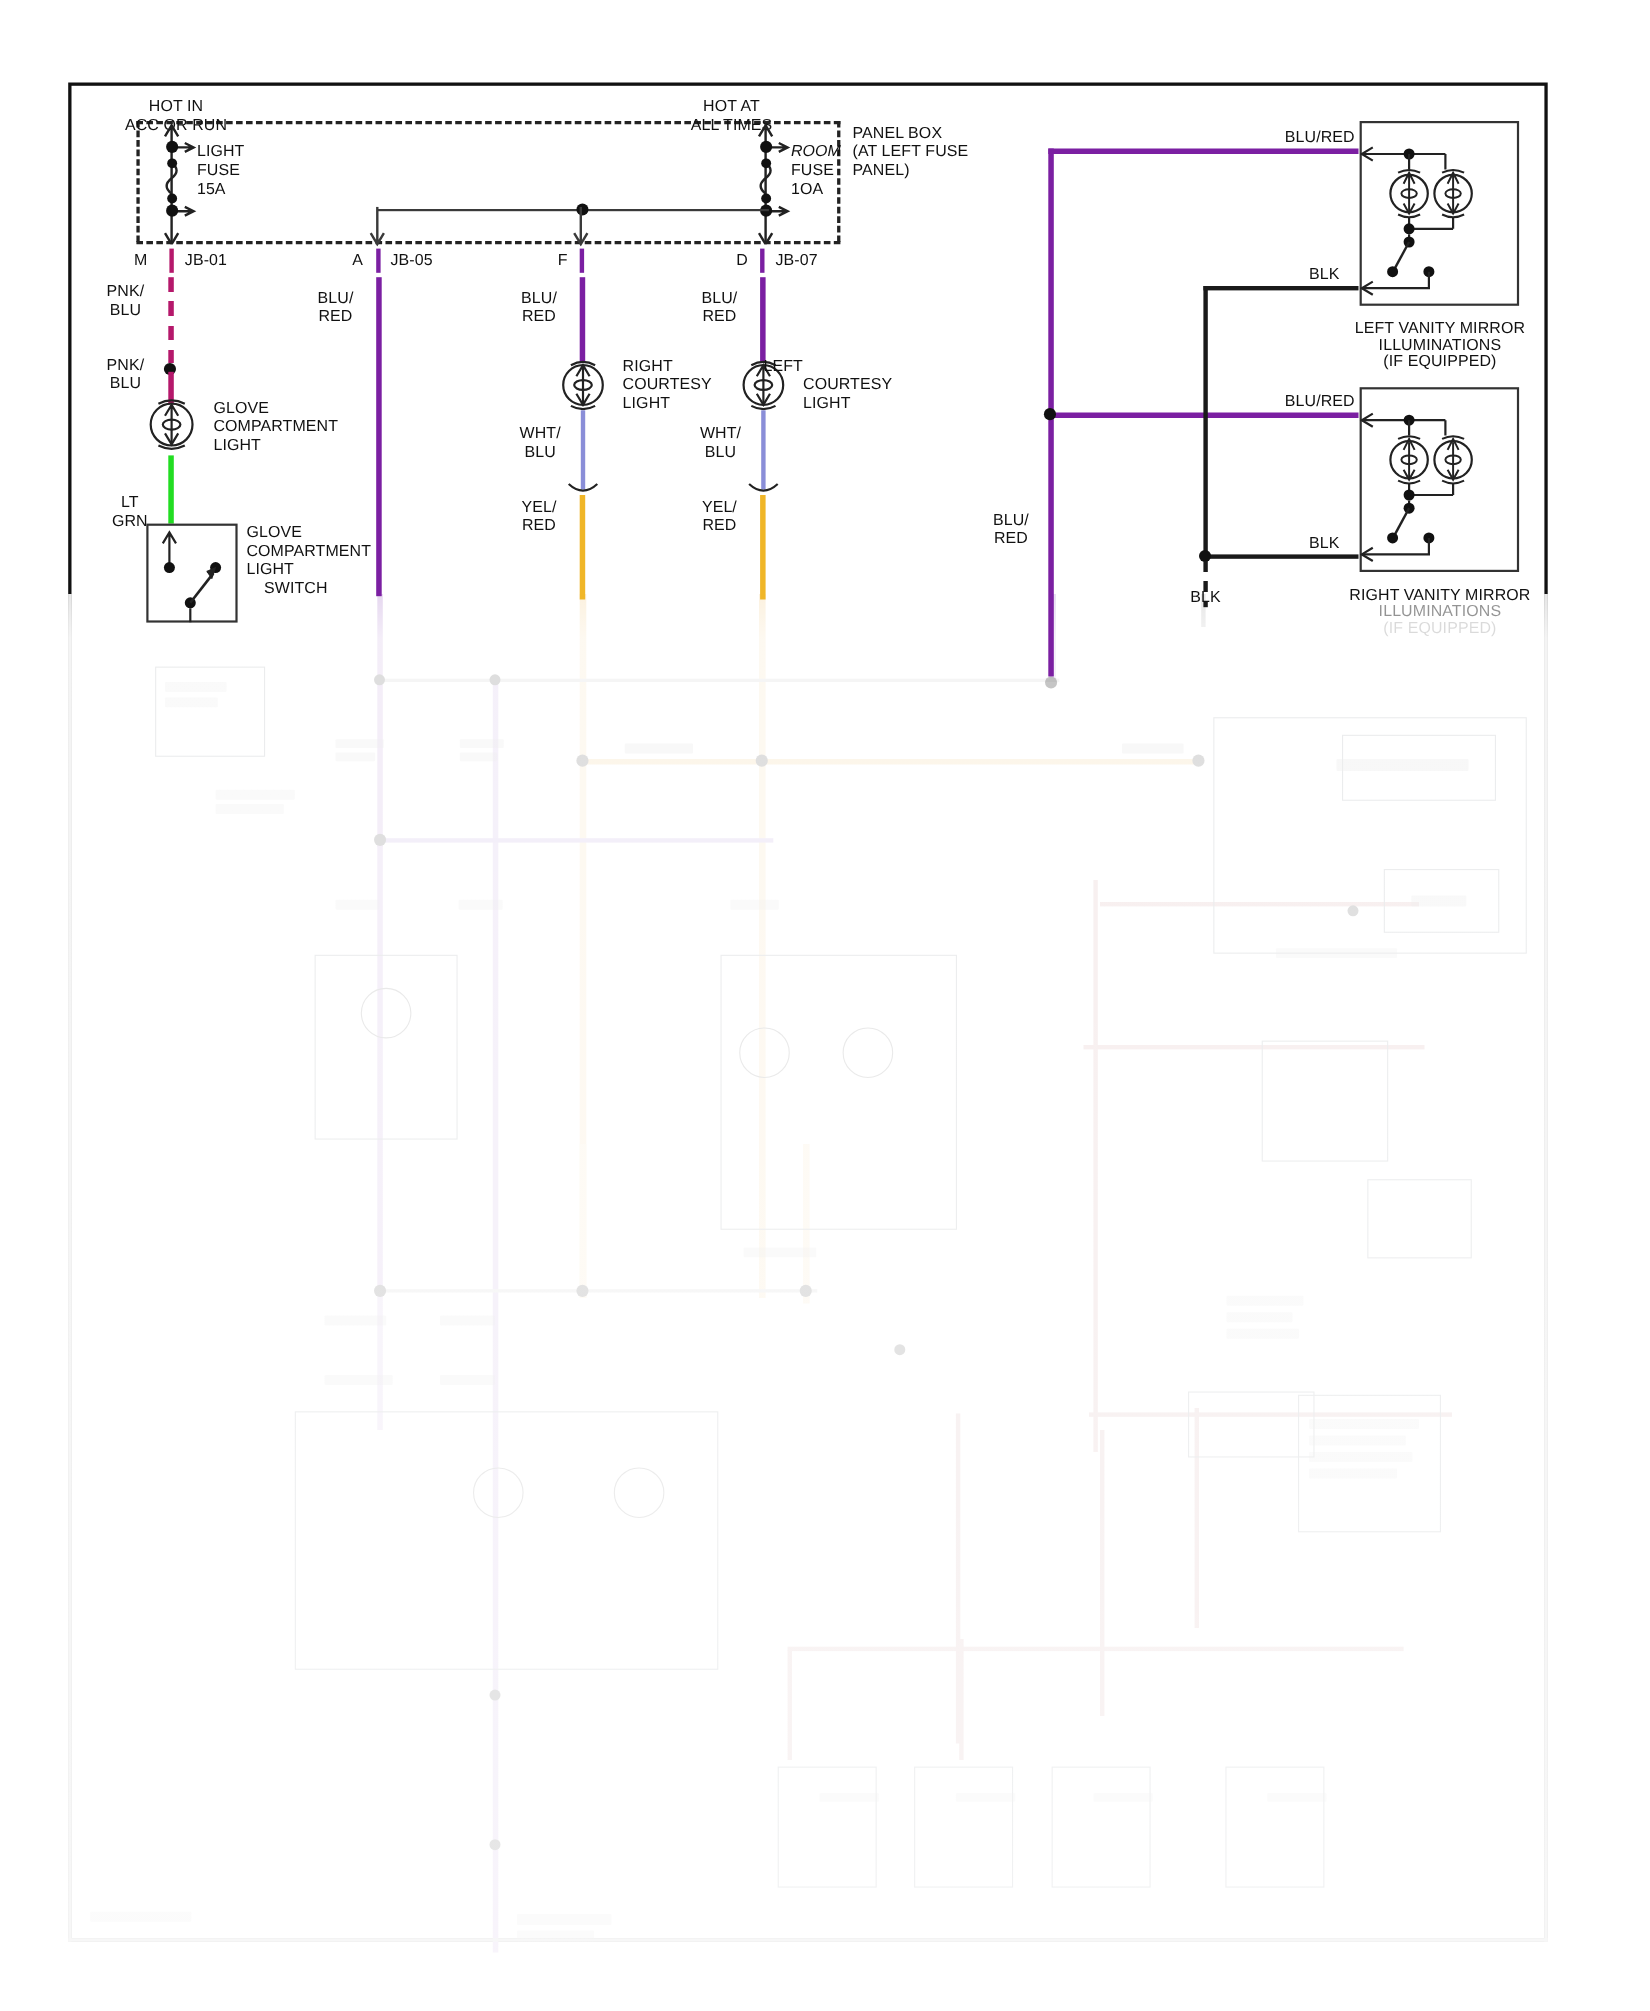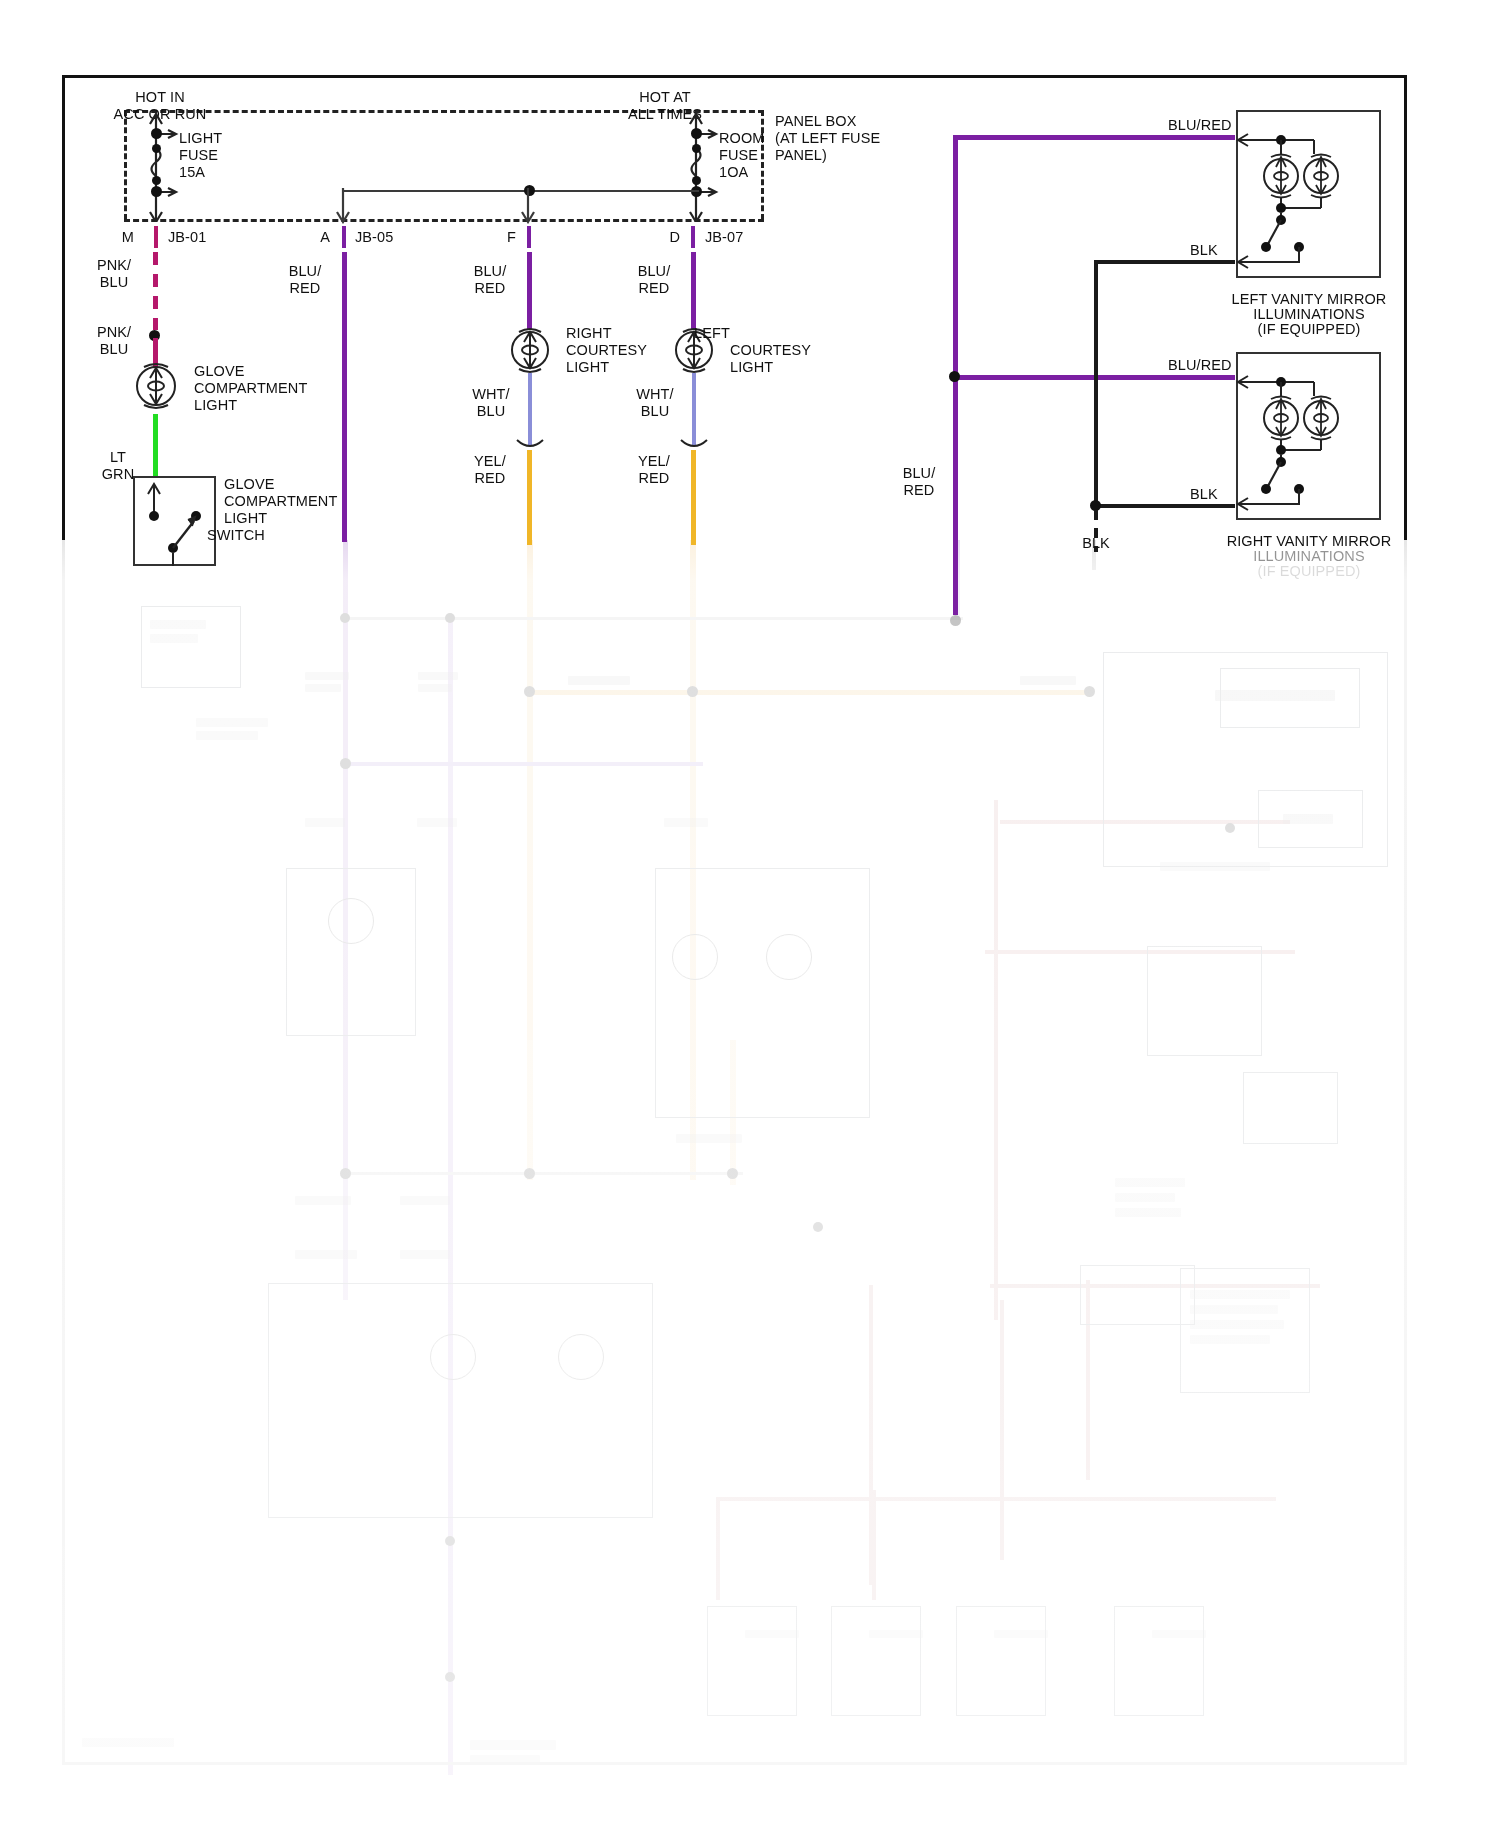--- a/index.html
+++ b/index.html
@@ -198,21 +198,21 @@
     <path d="M16,38 q9,7 0,14 q-9,7 0,14" stroke="#222" stroke-width="2.2" fill="none"></path>
     <path d="M10,102 L16,112 L22,102" stroke="#222" stroke-width="2.2" fill="none"></path>
     <path d="M16,24 L34,24 M28,20 L36,24 L28,28" stroke="#222" stroke-width="2.2" fill="none"></path>
     <path d="M16,82 L34,82 M28,78 L36,82 L28,86" stroke="#222" stroke-width="2.2" fill="none"></path>
   </svg>
   <div class="dot" style="left:691px;top:128px;"></div>
   <div class="dot sm" style="left:692px;top:144px;"></div>
   <div class="dot sm" style="left:692px;top:176px;"></div>
   <div class="dot" style="left:691px;top:186px;"></div>
 
-  <div class="t" style="left:719px;top:131px;">ROOM</div>
+  <div class="t" style="left:719px;top:131px;font-style:italic;">ROOM</div>
   <div class="t" style="left:719px;top:148px;">FUSE</div>
   <div class="t" style="left:719px;top:165px;">1OA</div>
 
   <div class="w hthin" style="left:343px;top:190px;width:356px;"></div>
   <div class="dot" style="left:524px;top:185px;"></div>
 
   <svg style="position:absolute;left:334px;top:188px;" width="20" height="36">
     <path d="M9,0 L9,32 M3,24 L9,34 L15,24" stroke="#3a3a3a" stroke-width="2.2" fill="none"></path>
   </svg>
   <svg style="position:absolute;left:519px;top:188px;" width="20" height="36">
@@ -266,21 +266,21 @@
     <circle cx="21" cy="40" r="5" fill="#111"></circle>
     <circle cx="63" cy="40" r="5" fill="#111"></circle>
     <circle cx="40" cy="72" r="5" fill="#111"></circle>
     <path d="M40,72 L61,45" stroke="#222" stroke-width="2.4" fill="none"></path>
     <path d="M55,44 L62,41 L59,50" stroke="#222" stroke-width="2" fill="#222"></path>
     <path d="M40,77 L40,90" stroke="#222" stroke-width="2" fill="none"></path>
   </svg>
   <div class="t" style="left:224px;top:477px;">GLOVE</div>
   <div class="t" style="left:224px;top:494px;">COMPARTMENT</div>
   <div class="t" style="left:224px;top:511px;">LIGHT</div>
-  <div class="t" style="left:207px;top:528px;">SWITCH</div>
+  <div class="t" style="left:240px;top:528px;">SWITCH</div>
 
   <div class="w vw" style="left:342px;top:252px;width:5px;height:290px;background:#7B1FA2;"></div>
   <div class="t c" style="left:276px;top:264px;width:58px;">BLU/</div>
   <div class="t c" style="left:276px;top:281px;width:58px;">RED</div>
 
   <div class="w vw" style="left:527px;top:252px;width:5px;height:78px;background:#7B1FA2;"></div>
   <div class="t c" style="left:461px;top:264px;width:58px;">BLU/</div>
   <div class="t c" style="left:461px;top:281px;width:58px;">RED</div>
 
   <svg style="position:absolute;left:502px;top:325px;" width="56" height="50">

